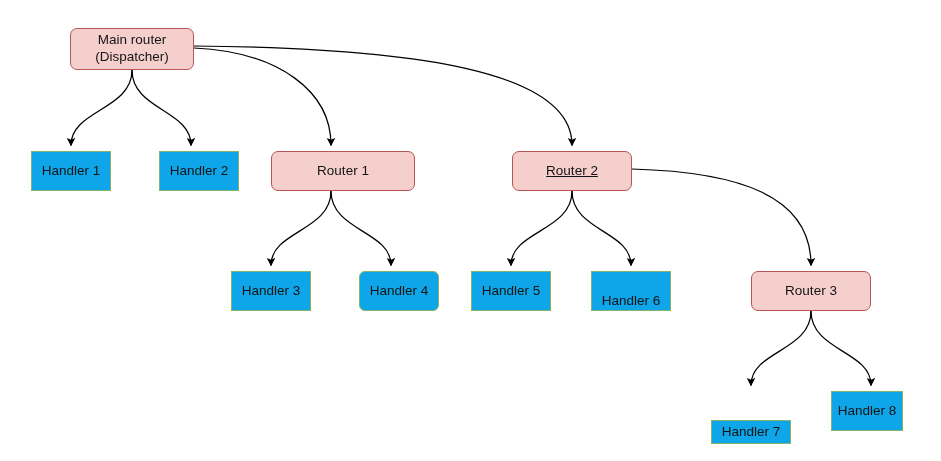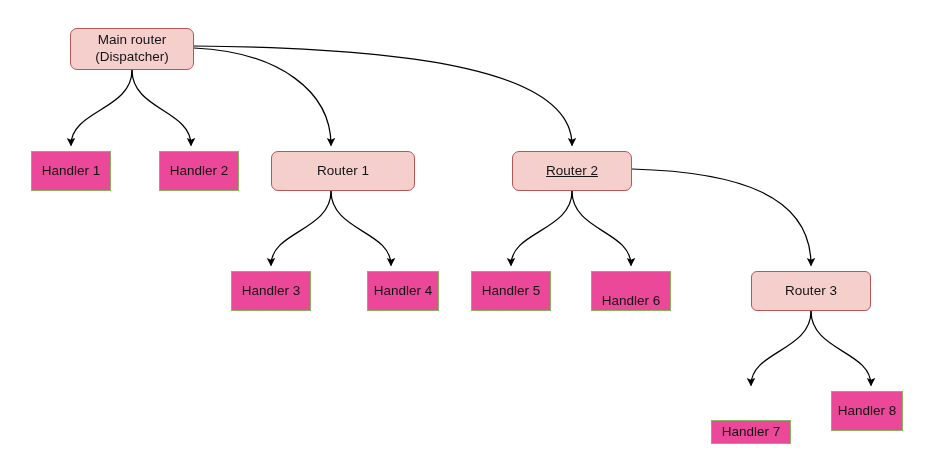--- a/index.html
+++ b/index.html
@@ -39,21 +39,21 @@
     color: #141414;
     white-space: pre-line;
     z-index: 2;
   }
   .node-router {
     background: #f5cfcc;
     border: 1px solid #b75654;
     border-radius: 7px;
   }
   .node-handler {
-    background: #ec4899;
+    background: #0ea5e9;
     border: 1px solid #86b366;
     border-radius: 0;
   }
 </style>
 </head>
 <body>
 
 <div id="diagram-canvas">
 
   <svg id="edge-layer" viewBox="0 0 941 461" xmlns="http://www.w3.org/2000/svg">
@@ -78,21 +78,21 @@
   </svg>
 
   <div id="node-layer">
       <div class="node node-router" style="left: 70px; top: 28px; width: 124px; height: 42px; border-radius: 7px;"><span>Main router
 (Dispatcher)</span></div>
       <div class="node node-handler" style="left: 31px; top: 151px; width: 80px; height: 40px;"><span>Handler 1</span></div>
       <div class="node node-handler" style="left: 151px; top: 151px; width: 80px; height: 40px; margin-left: 8px;"><span>Handler 2</span></div>
       <div class="node node-router" style="left: 271px; top: 151px; width: 144px; height: 40px;"><span>Router 1</span></div>
       <div class="node node-router" style="left: 512px; top: 151px; width: 120px; height: 40px; text-decoration: underline;"><span>Router 2</span></div>
       <div class="node node-handler" style="left: 231px; top: 271px; width: 80px; height: 40px;"><span>Handler 3</span></div>
-      <div class="node node-handler" style="left: 367px; top: 271px; width: 72px; height: 40px;"><span>Handler 4</span></div>
+      <div class="node node-handler" style="left: 359px; top: 271px; width: 80px; height: 40px; border-radius: 6px;"><span>Handler 4</span></div>
       <div class="node node-handler" style="left: 471px; top: 271px; width: 80px; height: 40px;"><span>Handler 5</span></div>
       <div class="node node-handler" style="left: 591px; top: 271px; width: 80px; height: 40px; align-items: flex-end;"><span>Handler 6</span></div>
-      <div class="node node-router" style="left: 751px; top: 271px; width: 120px; height: 40px; border-radius: 6px;"><span>Router 3</span></div>
+      <div class="node node-router" style="left: 751px; top: 271px; width: 120px; height: 40px;"><span>Router 3</span></div>
       <div class="node node-handler" style="left: 711px; top: 391px; width: 80px; height: 24px; margin-top: 29px;"><span>Handler 7</span></div>
       <div class="node node-handler" style="left: 831px; top: 391px; width: 72px; height: 40px;"><span>Handler 8</span></div>
     </div>
 
 </div>
 
 </body></html>

